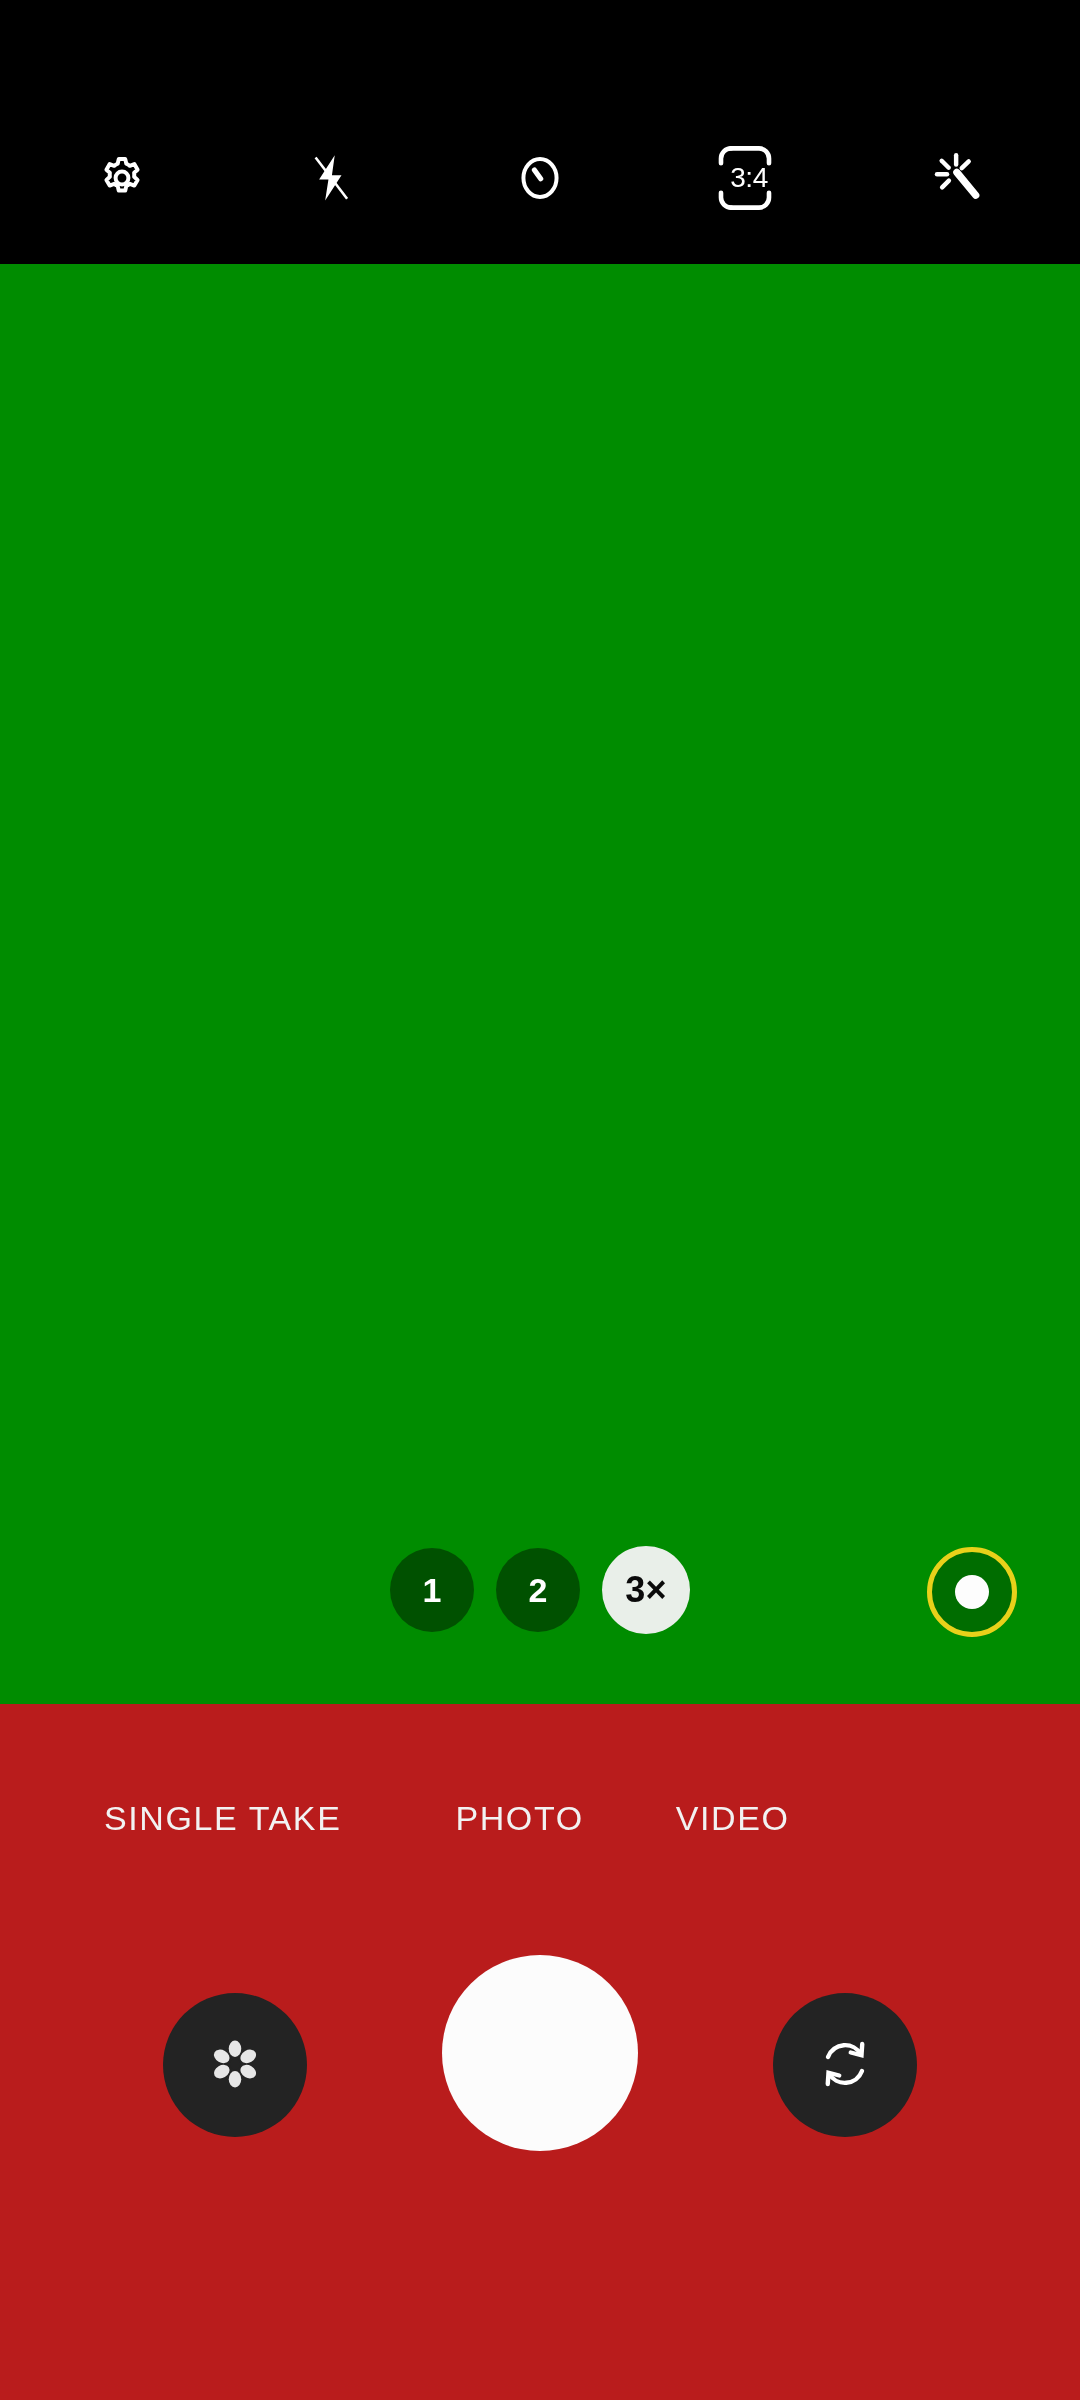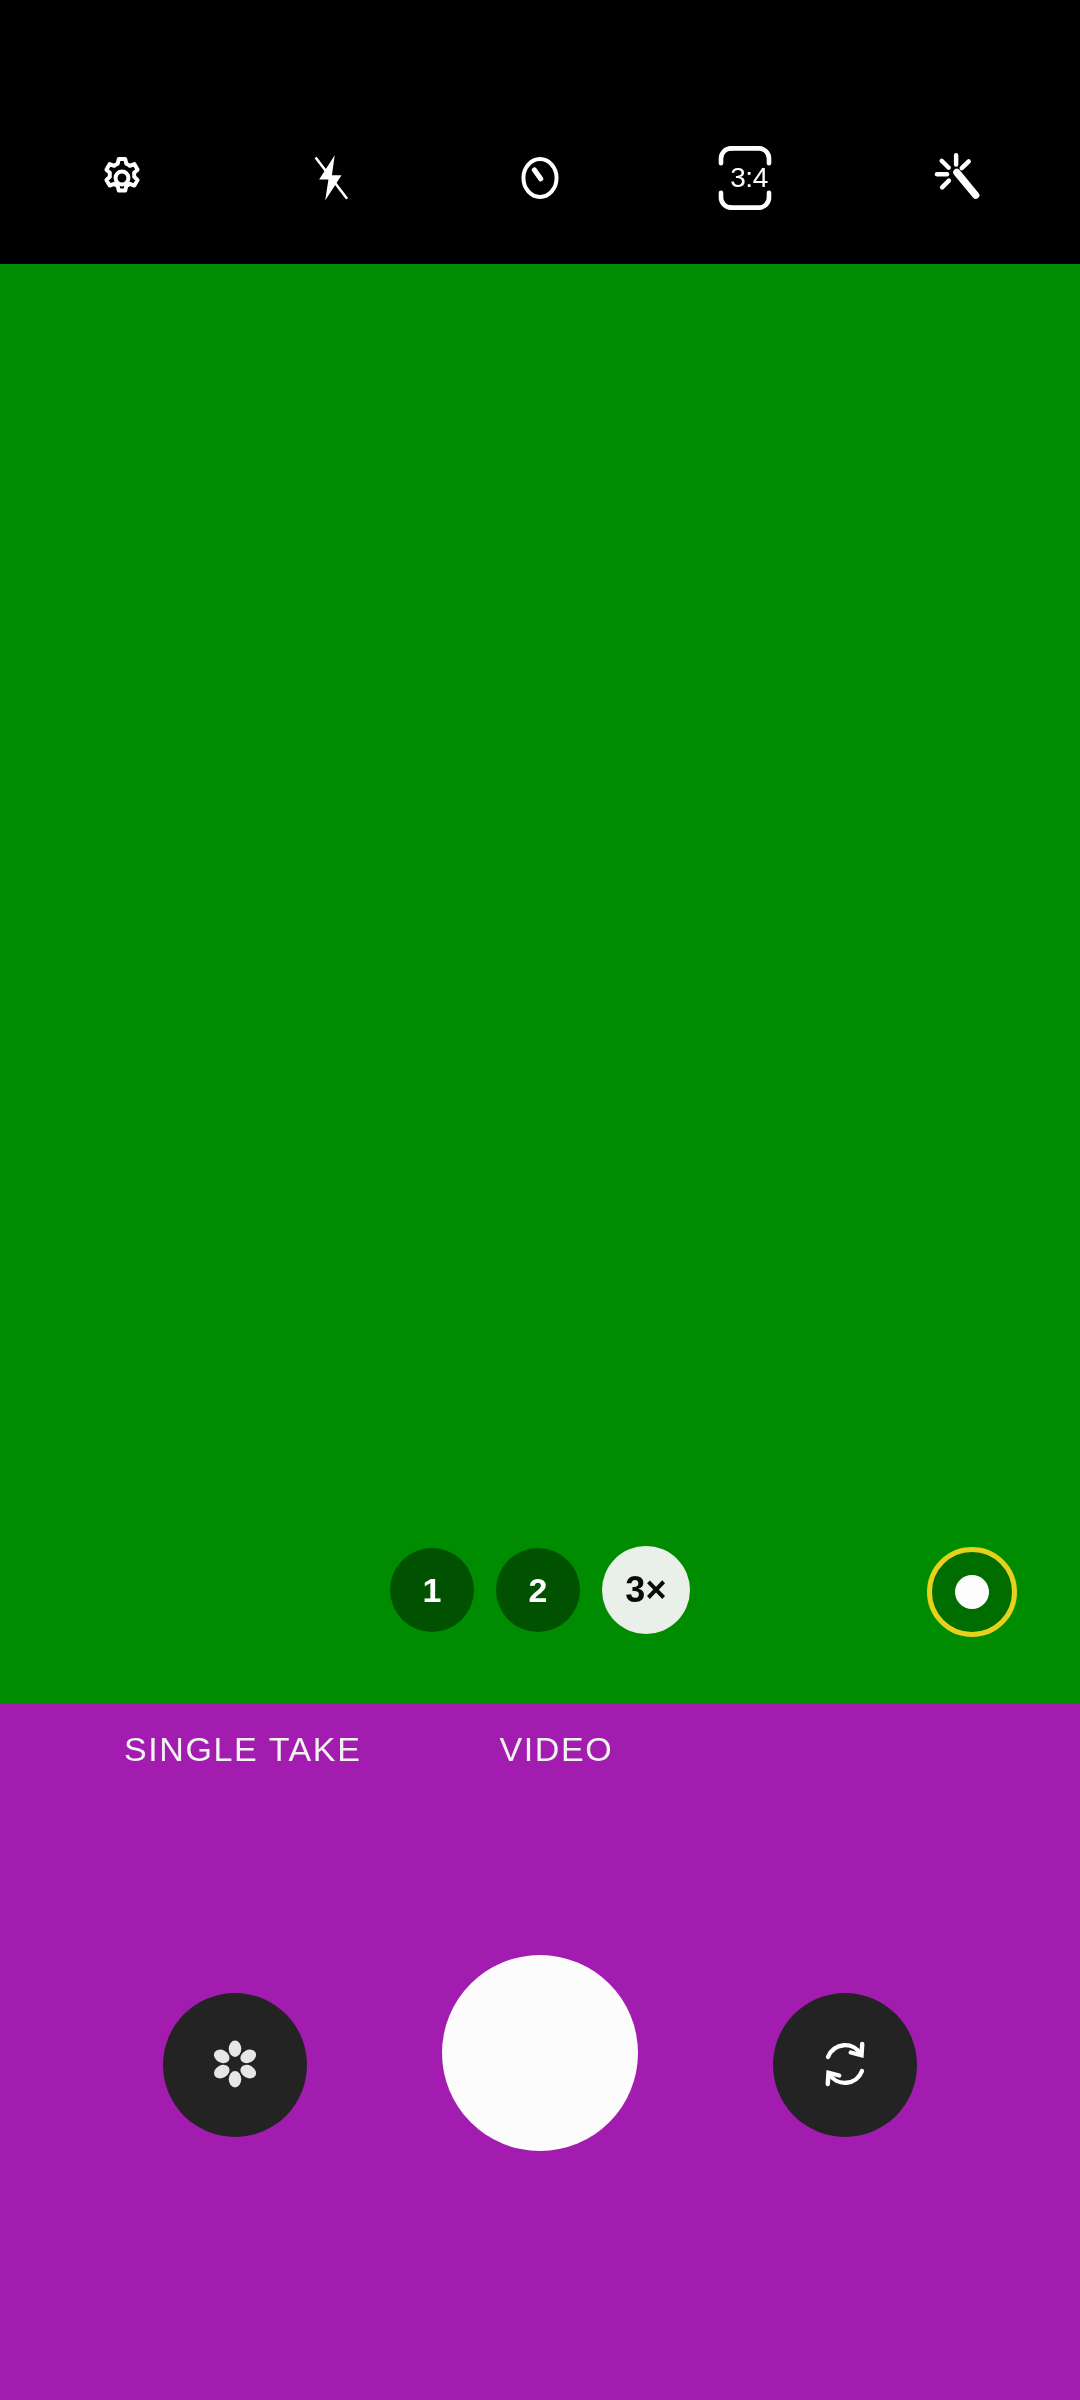--- a/index.html
+++ b/index.html
@@ -5,21 +5,21 @@
   * { margin:0; padding:0; box-sizing:border-box; }
   html, body {
     width:1080px; height:2400px;
     background:#000;
     font-family:"Liberation Sans", sans-serif;
     overflow:hidden;
   }
   #app {
     position:relative;
     width:1080px; height:2400px;
-    background:#a21caf;
+    background:#b91c1c;
   }
 
   
   #top-toolbar {
     position:absolute;
     left:0; top:0;
     width:1080px; height:264px;
     display:flex;
     align-items:center;
     justify-content:space-between;
@@ -98,23 +98,23 @@
     border-radius:50%;
     background:#fdfdfd;
   }
 
   
   #mode-tabs {
     position:absolute;
     left:0; top:1704px;
     width:1080px; height:160px;
     display:flex;
-    align-items:flex-start;
+    align-items:flex-end;
     justify-content:flex-start;
-    padding-left:90px;
+    padding-left:70px;
     gap:0;
   }
   .mode-tab {
     background:transparent;
     border:none;
     cursor:pointer;
     color:#f2f2f2;
     font-size:34px;
     letter-spacing:1.6px;
     padding:26px 34px;
@@ -247,20 +247,23 @@
     </div>
 
   </div>
 
   <div id="mode-tabs">
     <button class="mode-tab">
       <span>SINGLE TAKE</span>
     </button>
     <span class="spacer-a"></span>
     <span class="spacer-b"></span>
+    <button class="mode-tab">
+      <span>PHOTO</span>
+    </button>
     <span class="spacer-c"></span>
     <button class="mode-tab">
       <span>VIDEO</span>
     </button>
   </div>
 
   <div id="bottom-bar">
 
     <button class="side-btn" id="gallery-button">
       <span>

